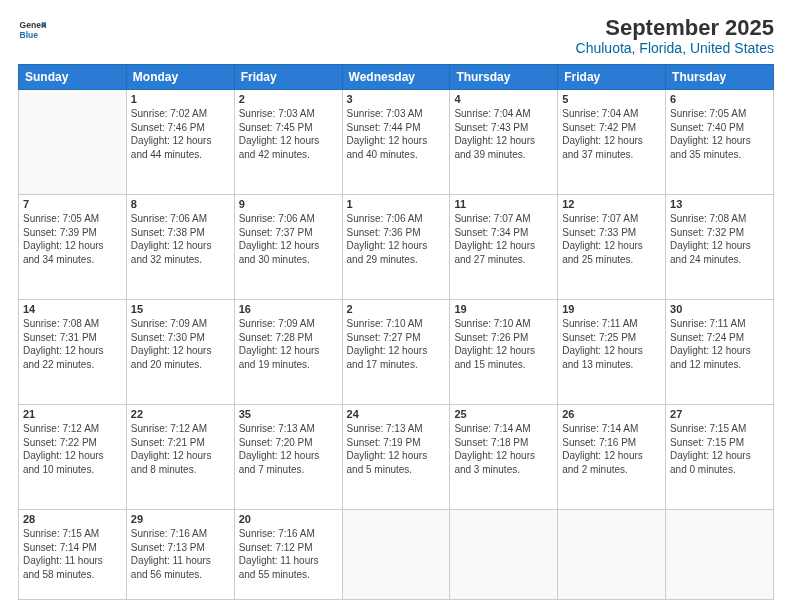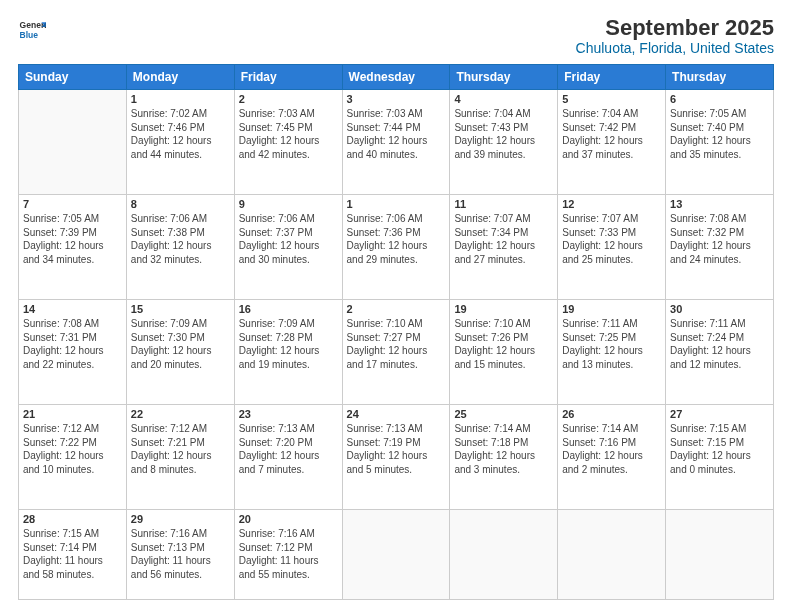--- a/index.html
+++ b/index.html
@@ -210,21 +210,21 @@
         <tr>
           <td>
             <span class="day-number">21</span>
             <div class="day-info">Sunrise: 7:12 AM<br>Sunset: 7:22 PM<br>Daylight: 12 hours and 10 minutes.</div>
           </td>
           <td>
             <span class="day-number">22</span>
             <div class="day-info">Sunrise: 7:12 AM<br>Sunset: 7:21 PM<br>Daylight: 12 hours and 8 minutes.</div>
           </td>
           <td>
-            <span class="day-number">23</span>
+            <span class="day-number">35</span>
             <div class="day-info">Sunrise: 7:13 AM<br>Sunset: 7:20 PM<br>Daylight: 12 hours and 7 minutes.</div>
           </td>
           <td>
             <span class="day-number">24</span>
             <div class="day-info">Sunrise: 7:13 AM<br>Sunset: 7:19 PM<br>Daylight: 12 hours and 5 minutes.</div>
           </td>
           <td>
             <span class="day-number">25</span>
             <div class="day-info">Sunrise: 7:14 AM<br>Sunset: 7:18 PM<br>Daylight: 12 hours and 3 minutes.</div>
           </td>

